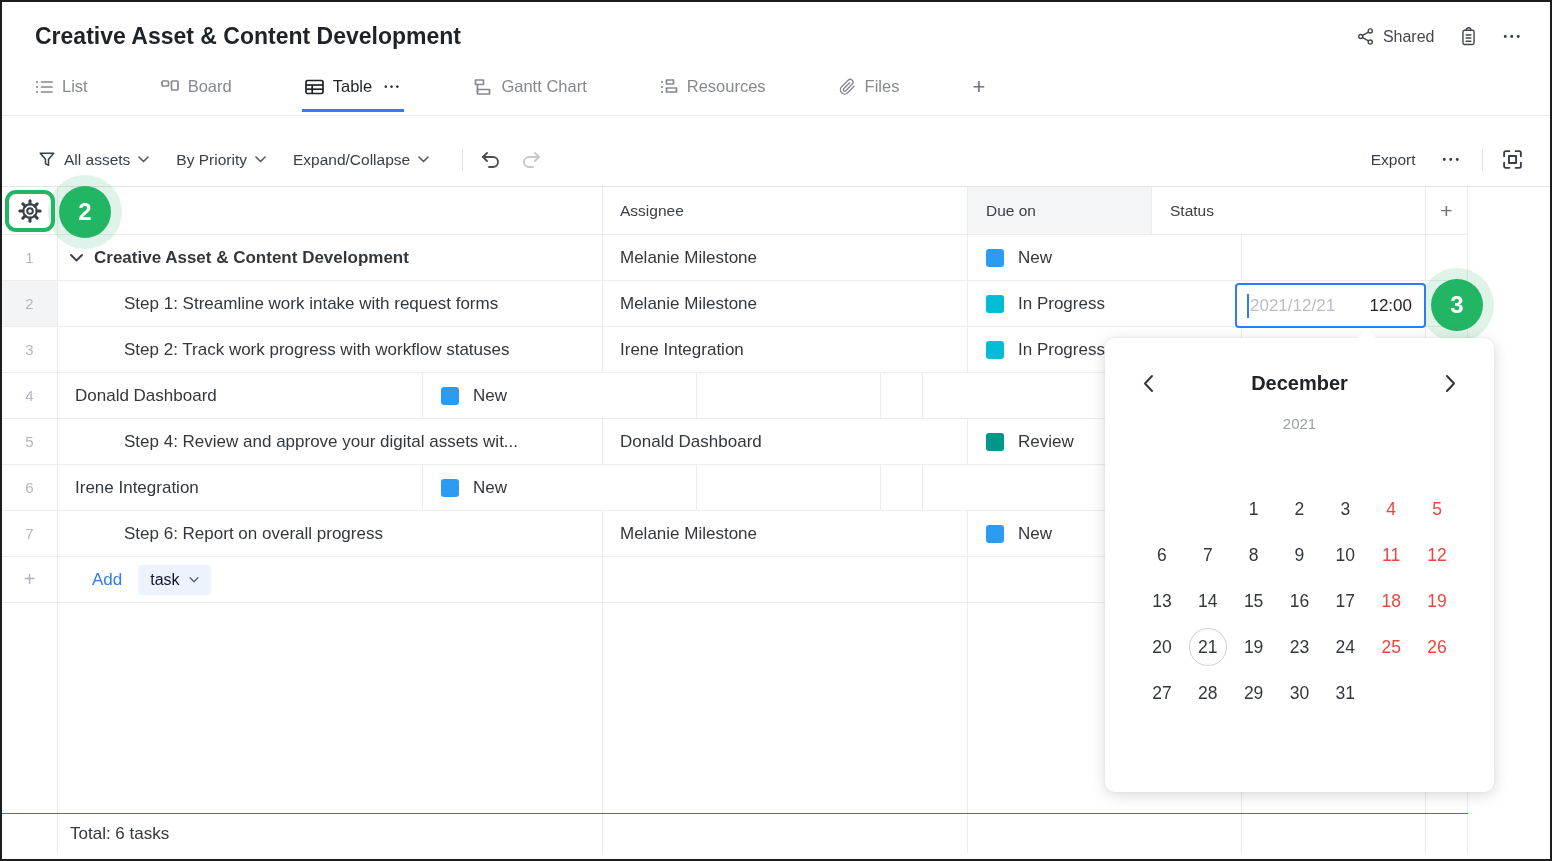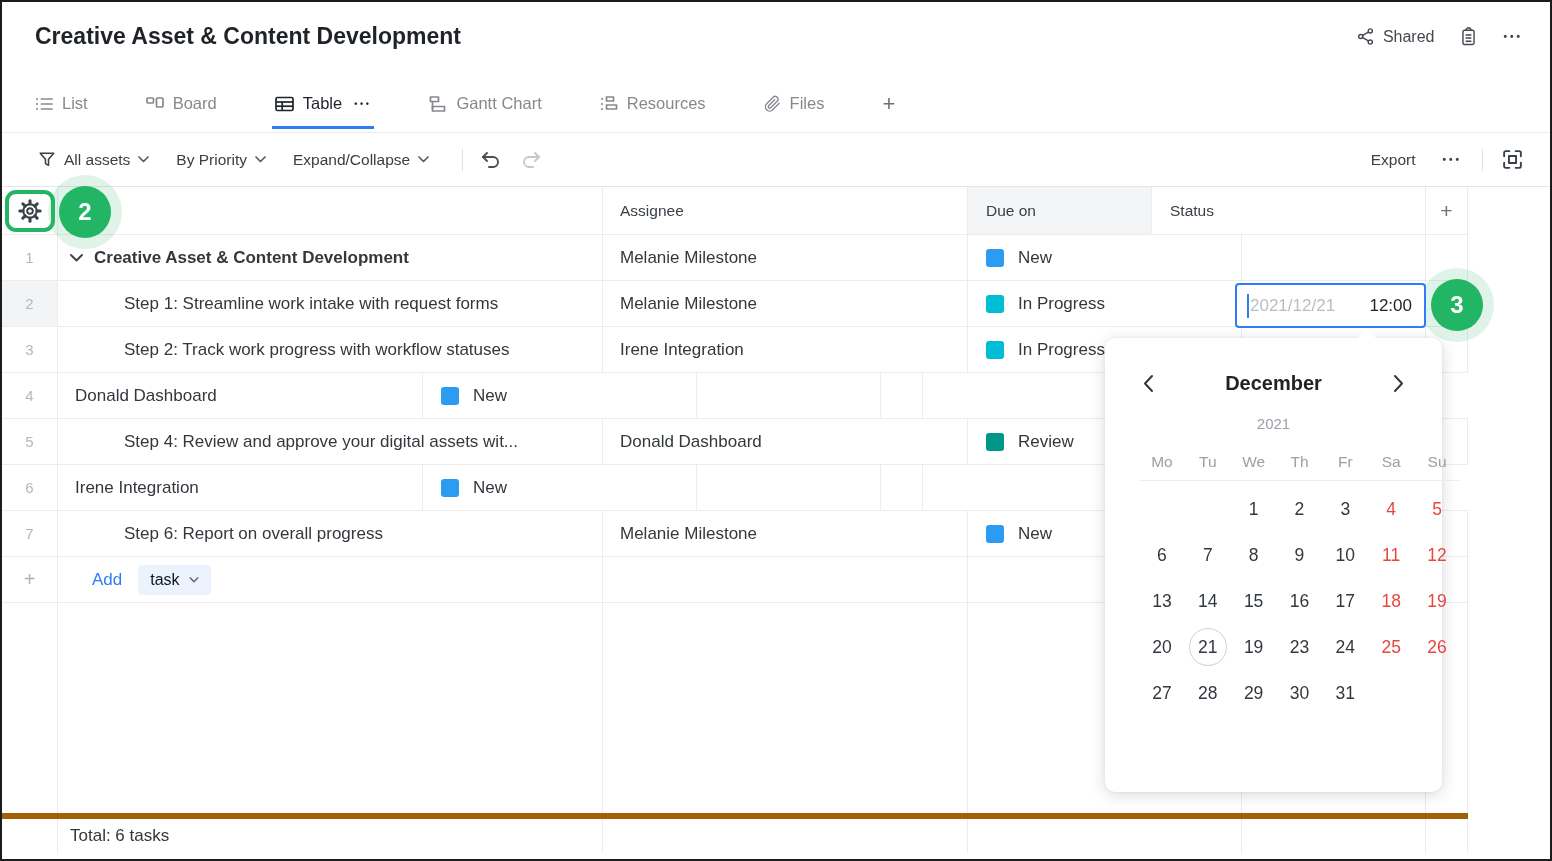--- a/index.html
+++ b/index.html
@@ -9,21 +9,21 @@
   svg{display:block;}
   .clickable{cursor:pointer;}
 
   
   .page-title{position:absolute;left:33px;top:21px;font-size:23px;font-weight:700;color:#1f2328;}
   .titlebar-right{position:absolute;right:27px;top:24px;display:flex;align-items:center;gap:25px;color:#43484e;font-size:16px;}
   .tb-shared{display:flex;align-items:center;gap:8px;}
   .dots{font-size:10px;letter-spacing:3px;font-weight:700;color:#3a4047;white-space:nowrap;}
 
   
-  .tabs{position:absolute;top:73px;left:0;right:0;height:58px;display:flex;align-items:flex-start;padding-left:33px;gap:58px;border-bottom:1px solid #ededee;}
+  .tabs{position:absolute;top:56px;left:0;right:0;height:58px;display:flex;align-items:flex-start;padding-left:33px;gap:73px;border-bottom:1px solid #ededee;}
   .tab{display:flex;align-items:center;gap:9px;color:#85898e;font-size:16.5px;position:relative;height:100%;}
   .tab svg{color:#85898e;}
   .tab.active{color:#1f2328;}
   .tab.active svg{color:#1f2328;}
   .tab.active::after{content:"";position:absolute;left:-3px;right:-3px;bottom:3px;height:3px;background:var(--blue);}
   .tab-more{font-size:9px;letter-spacing:2.6px;font-weight:700;color:#1f2328;margin-left:3px;}
   .tab-plus{color:#6d7277;font-size:22px;font-weight:400;}
 
   
   .toolbar{position:absolute;top:131px;left:0;right:0;height:54px;border-bottom:1px solid #e4e5e7;display:flex;align-items:center;padding:0 26px 0 36px;font-size:15.5px;color:#3a4047;}
@@ -61,37 +61,37 @@
   .gear-annot{position:absolute;left:3px;top:3px;width:50px;height:42px;border:4px solid var(--green);border-radius:11px;background:#fff;display:flex;align-items:center;justify-content:center;}
   .gear-annot svg{color:#3a4047;}
 
   
   .add-link{color:var(--blue);font-size:17px;margin-left:34px;}
   .add-pill{margin-left:16px;background:#edf3fc;border-radius:4px;padding:6px 12px;display:flex;align-items:center;gap:9px;font-size:16px;color:#0f172a;}
   .add-plus{color:#aeb2b6;font-size:20px;}
 
   
   .vline{position:absolute;width:1px;top:601px;height:210px;background:#ececee;}
-  .total-row{position:absolute;top:811px;left:0;width:1466px;height:40px;border-top:6px solid #a16207;display:flex;background:#fff;}
+  .total-row{position:absolute;top:811px;left:0;width:1466px;height:40px;border-top:1px solid #a16207;display:flex;background:#fff;}
   .total-row .cell{height:100%;}
   .total-label{padding-left:12px;font-size:17px;color:#33383d;}
 
   
   .badge{position:absolute;width:52px;height:52px;border-radius:50%;background:var(--green);color:#fff;font-size:24px;font-weight:700;display:flex;align-items:center;justify-content:center;box-shadow:0 0 0 11px rgba(54,180,113,0.16);}
   .badge-2{left:57px;top:184px;z-index:15;}
   .badge-3{left:1429px;top:277px;z-index:24;}
 
   
   .date-editor{position:absolute;left:1233px;top:281px;width:191px;height:45px;background:#fff;border:2px solid var(--blue);border-radius:4px;display:flex;align-items:center;padding:0 12px 0 10px;z-index:30;}
   .caret{width:2px;height:24px;background:var(--blue);flex:none;}
   .ph{color:#b9bec6;font-size:17px;margin-left:1px;}
   .time{margin-left:auto;color:#22262a;font-size:17px;}
 
   
-  .cal-popup{position:absolute;left:1103px;top:336px;width:337px;height:454px;background:#fff;border-radius:10px;box-shadow:0 3px 16px rgba(0,0,0,.15),0 0 3px rgba(0,0,0,.06);z-index:25;}
+  .cal-popup{position:absolute;left:1103px;top:336px;width:389px;height:454px;background:#fff;border-radius:10px;box-shadow:0 3px 16px rgba(0,0,0,.15),0 0 3px rgba(0,0,0,.06);z-index:25;}
   .cal-notch{position:absolute;top:-9px;left:252px;width:0;height:0;border-left:10px solid transparent;border-right:10px solid transparent;border-bottom:10px solid #fff;}
   .cal-nav{position:absolute;top:34px;left:36px;right:36px;display:flex;align-items:center;justify-content:space-between;color:#33383d;}
   .cal-month{font-size:20px;font-weight:700;color:#202428;}
   .cal-year{position:absolute;top:77px;left:0;right:0;text-align:center;color:#9aa0a6;font-size:15px;}
   .cal-weekdays{position:absolute;top:105px;left:34px;width:321px;height:38px;display:grid;grid-template-columns:repeat(7,1fr);align-items:center;border-bottom:1px solid #ececee;}
   .cal-weekdays span{text-align:center;color:#9aa0a6;font-size:15.5px;}
   .cal-days{position:absolute;top:148px;left:34px;width:321px;display:grid;grid-template-columns:repeat(7,1fr);grid-auto-rows:46px;}
   .day{display:flex;align-items:center;justify-content:center;font-size:17.5px;color:#33383d;}
   .day span{display:flex;align-items:center;justify-content:center;width:38px;height:38px;border-radius:50%;}
   .day:nth-child(7n+6) span,.day:nth-child(7n+7) span{color:var(--weekend);}
@@ -409,29 +409,20 @@
     <div class="cal-nav">
       <svg class="clickable" width="14" height="19" viewBox="0 0 14 19" fill="none" stroke="currentColor" stroke-width="2" stroke-linecap="round" stroke-linejoin="round">
           <path d="M11 2 L4 9.5 L11 17"></path>
         </svg>
       <span class="cal-month clickable">December</span>
       <svg class="clickable" width="14" height="19" viewBox="0 0 14 19" fill="none" stroke="currentColor" stroke-width="2" stroke-linecap="round" stroke-linejoin="round">
           <path d="M3 2 L10 9.5 L3 17"></path>
         </svg>
     </div>
     <div class="cal-year">2021</div>
-    <div class="cal-weekdays">
-      <span>Mo</span>
-      <span>Tu</span>
-      <span>We</span>
-      <span>Th</span>
-      <span>Fr</span>
-      <span>Sa</span>
-      <span>Su</span>
-    </div>
     <div class="cal-days">
       <div class="day">
           <span></span>
         </div>
       <div class="day">
           <span></span>
         </div>
       <div class="day clickable">
           <span>1</span>
         </div>

